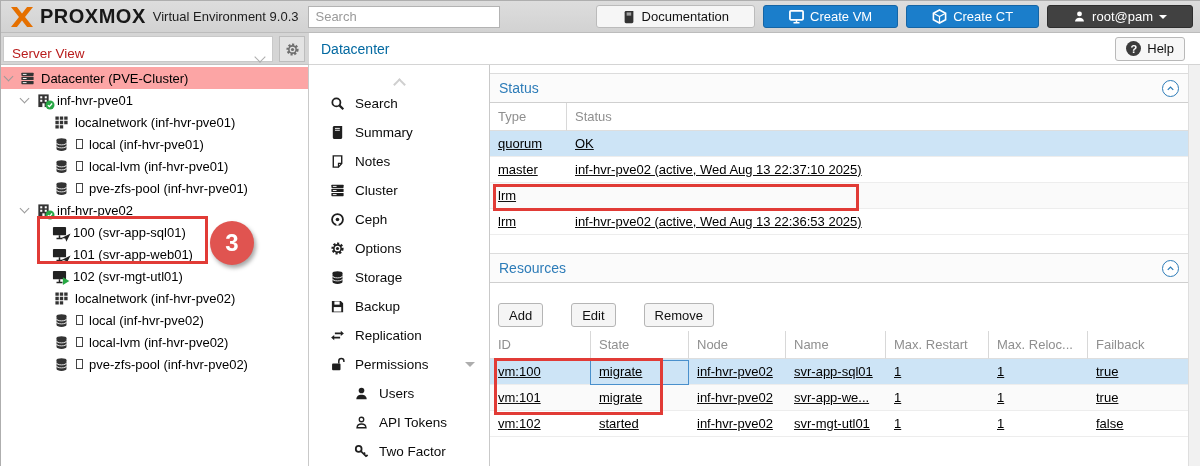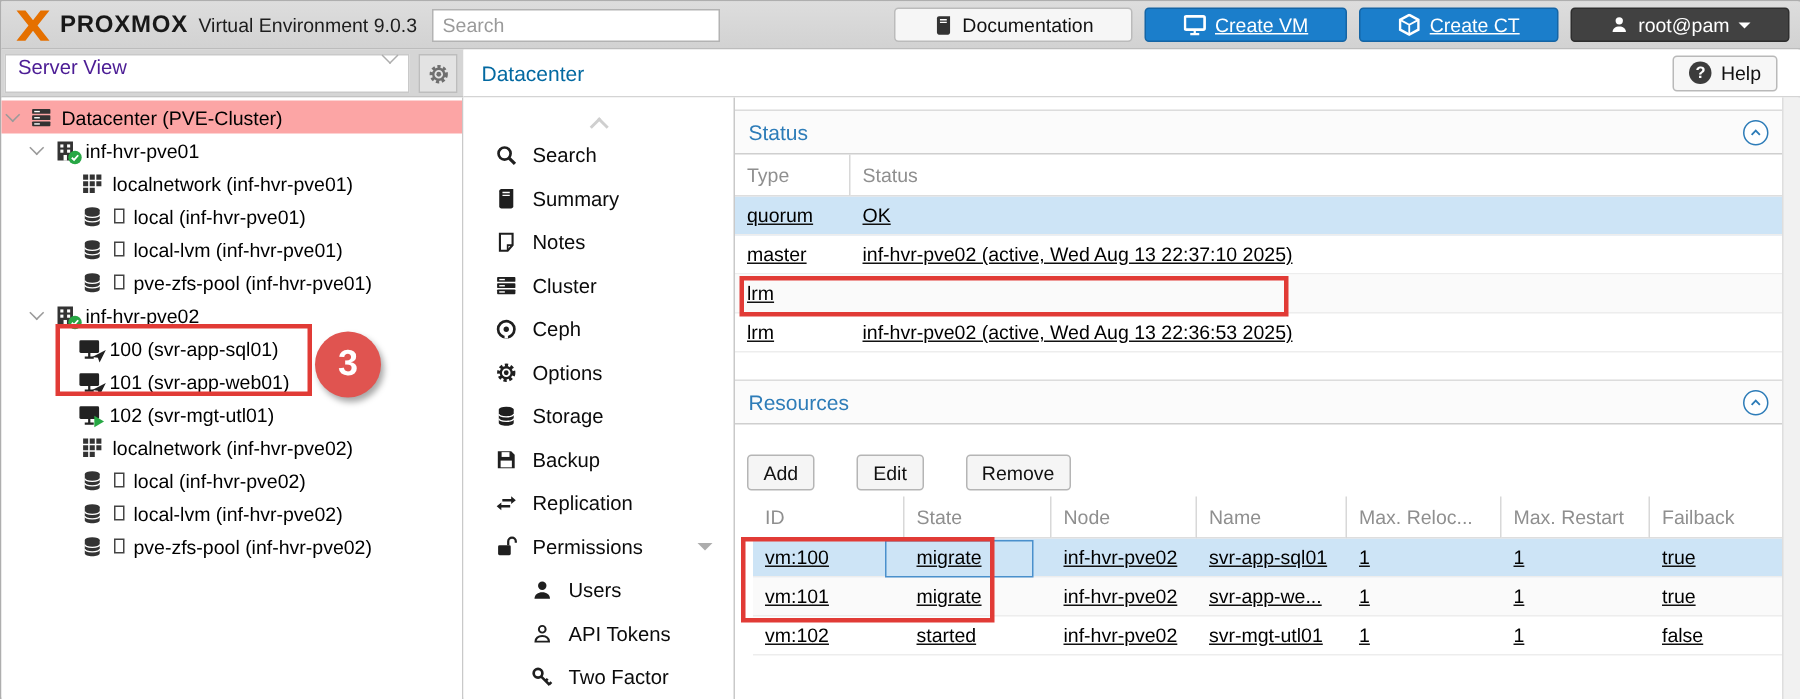--- a/index.html
+++ b/index.html
@@ -5,37 +5,37 @@
   * { margin:0; padding:0; box-sizing:border-box; }
   html,body { width:1200px; height:466px; }
   body { font-family:"Liberation Sans", sans-serif; font-size:13px; color:#111; background:#fff; position:relative; overflow:hidden; }
   #app { position:absolute; inset:0; border:1px solid #aeaeae; }
 
   
   #topbar { position:absolute; left:0; top:0; width:1200px; height:32px;
             background:linear-gradient(#dddddd,#d2d2d2); border-bottom:1px solid #bcbcbc;
             display:flex; align-items:center; padding:0 8px; }
   .brand-logo { width:26px; height:22px; margin-right:5px; }
-  .brand-name { font-size:16px; font-weight:bold; letter-spacing:.5px; color:#181818; }
+  .brand-name { font-size:20px; font-weight:bold; letter-spacing:.5px; color:#181818; }
   .brand-sub  { font-size:13px; color:#1d1d1d; margin-left:7px; margin-right:10px; white-space:nowrap; }
   #global-search { width:192px; height:22px; border:1px solid #b3b3b3; background:#fff; padding:0 6px; font-size:13px; font-family:inherit; color:#333; }
   #global-search::placeholder { color:#9a9a9a; }
   .tb-right { margin-left:auto; display:flex; align-items:center; gap:8px; }
   .tb-btn { height:23px; display:inline-flex; align-items:center; gap:6px; padding:0 25px; border-radius:3px;
             font-size:13px; cursor:pointer; white-space:nowrap; }
   .tb-btn.light { background:#f6f6f6; border:1px solid #bbb; color:#111; }
-  .tb-btn.blue  { background:#1b7ecb; border:1px solid #1565a5; color:#fff;text-decoration:underline; }
+  .tb-btn.blue  { background:#1b7ecb; border:1px solid #1565a5; color:#fff; }
   .tb-btn.dark  { background:#414141; border:1px solid #2e2e2e; color:#fff; }
   .tb-btn svg { flex:0 0 auto; }
   .caret { width:0; height:0; border-left:4px solid transparent; border-right:4px solid transparent; border-top:4px solid currentColor; display:inline-block; }
 
   
   #subleft { position:absolute; left:0; top:32px; width:308px; height:32px; background:#d5d5d5; border-bottom:1px solid #c2c2c2; }
   #view-combo { position:absolute; left:2px; top:3px; width:270px; height:26px; background:#fff; border:1px solid #c9c9c9;
-                display:flex; align-items:flex-start; padding:0 8px; font-size:13.5px; color:#4c1d95; }
+                display:flex; align-items:flex-end; padding:0 8px; font-size:13.5px; color:#b91c1c; }
   #view-combo .chev { margin-left:auto; width:8px; height:8px; border-right:1.5px solid #adadad; border-bottom:1.5px solid #adadad; transform:rotate(45deg); margin-top:-4px; }
   #tree-gear-btn { position:absolute; left:278px; top:3px; width:26px; height:26px; background:#e3e3e3; border:1px solid #bdbdbd;
                    display:flex; align-items:center; justify-content:center; color:#6f6f6f; }
   #crumbbar { position:absolute; left:308px; top:32px; width:892px; height:32px; background:#fff; border-bottom:1px solid #d4d4d4;
               display:flex; align-items:center; padding:0 12px; }
   #crumb-title { font-size:14px; color:#0369a1; }
   #help-btn { margin-left:auto; margin-right:4px; height:24px; display:inline-flex; align-items:center; gap:6px; padding:0 10px;
               background:#f7f7f7; border:1px solid #b9b9b9; border-radius:3px; font-size:13px; cursor:pointer; }
   .qmark { width:15px; height:15px; border-radius:50%; background:#3c3c3c; color:#fff; font-size:11px; font-weight:bold;
            display:inline-flex; align-items:center; justify-content:center; }
@@ -64,21 +64,21 @@
   
   #content { position:absolute; left:489px; top:64px; width:698px; height:402px; background:#fff; }
   #rightstrip { position:absolute; left:1187px; top:64px; width:13px; height:402px; background:#f1f1f1; border-left:1px solid #dedede; }
   .spacer8 { height:8px; } .spacer18 { height:18px; }
   .sec-hd { height:30px; background:#fbfbfb; border-top:1px solid #dcdcdc; border-bottom:1px solid #cfcfcf;
             display:flex; align-items:center; padding:0 9px; }
   .sec-title { color:#2d7cb8; font-size:14px; }
   .collapse-btn { margin-left:auto; width:17px; height:17px; border:1px solid #2d7cb8; border-radius:50%; color:#2d7cb8;
                   display:flex; align-items:center; justify-content:center; cursor:pointer; background:#fff; }
   .grid-status    { display:grid; grid-template-columns:77px 1fr; }
-  .grid-resources { display:grid; grid-template-columns:101px 98px 97px 100px 103px 99px 1fr;margin-left:12px; }
+  .grid-resources { display:grid; grid-template-columns:101px 98px 97px 100px 103px 99px 1fr; }
   .ghead { height:28px; }
   .ghead .hc { display:flex; align-items:center; padding-left:8px; color:#8f8f8f; font-size:13px;
                border-right:1px solid #d8d8d8; border-bottom:1px solid #dedede; }
   .ghead .hc:last-child { border-right:none; }
   .grow { height:26px; border-bottom:1px solid #ededed;text-decoration:underline; }
   .grow .c { display:flex; align-items:center; padding-left:8px; font-size:13px; color:#000; overflow:hidden; white-space:nowrap; }
   .grow.sel { background:#cde4f6; }
   .grow.alt { background:#fafafa; }
   #res-toolbar { height:48px; padding:20px 0 0 8px; display:flex; gap:28px; }
   .tool-btn { height:24px; padding:0 10px; background:#f5f5f5; border:1px solid #b5b5b5; border-radius:3px; font-size:13px; color:#111;
@@ -555,22 +555,22 @@
     <div id="res-toolbar">
       <span class="tool-btn">Add</span>
       <span class="tool-btn">Edit</span>
       <span class="tool-btn">Remove</span>
     </div>
     <div class="grid-resources ghead">
       <div class="hc">ID</div>
       <div class="hc">State</div>
       <div class="hc">Node</div>
       <div class="hc">Name</div>
+      <div class="hc">Max. Restart</div>
       <div class="hc">Max. Reloc...</div>
-      <div class="hc">Max. Restart</div>
       <div class="hc">Failback</div>
     </div>
     <div class="grid-resources grow sel">
       <div class="c">vm:100</div>
       <div class="c">migrate</div>
       <div class="c">inf-hvr-pve02</div>
       <div class="c">svr-app-sql01</div>
       <div class="c">1</div>
       <div class="c">1</div>
       <div class="c">true</div>

